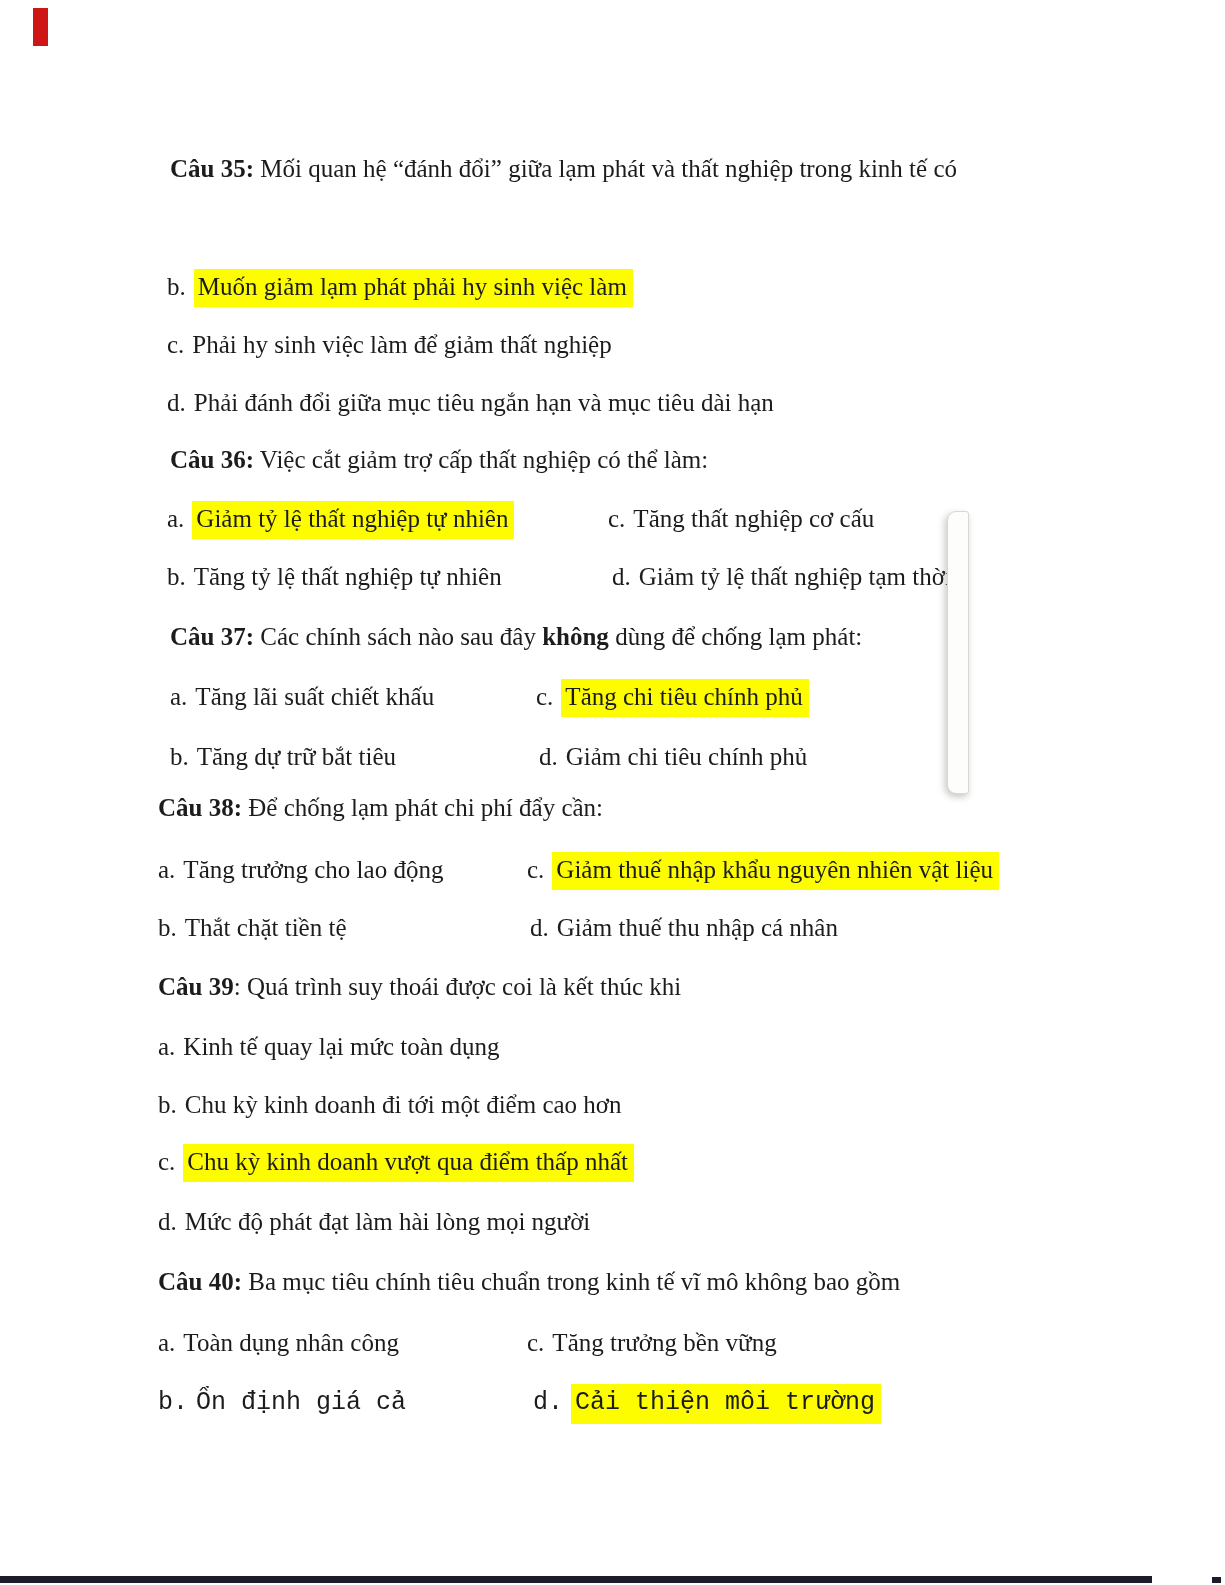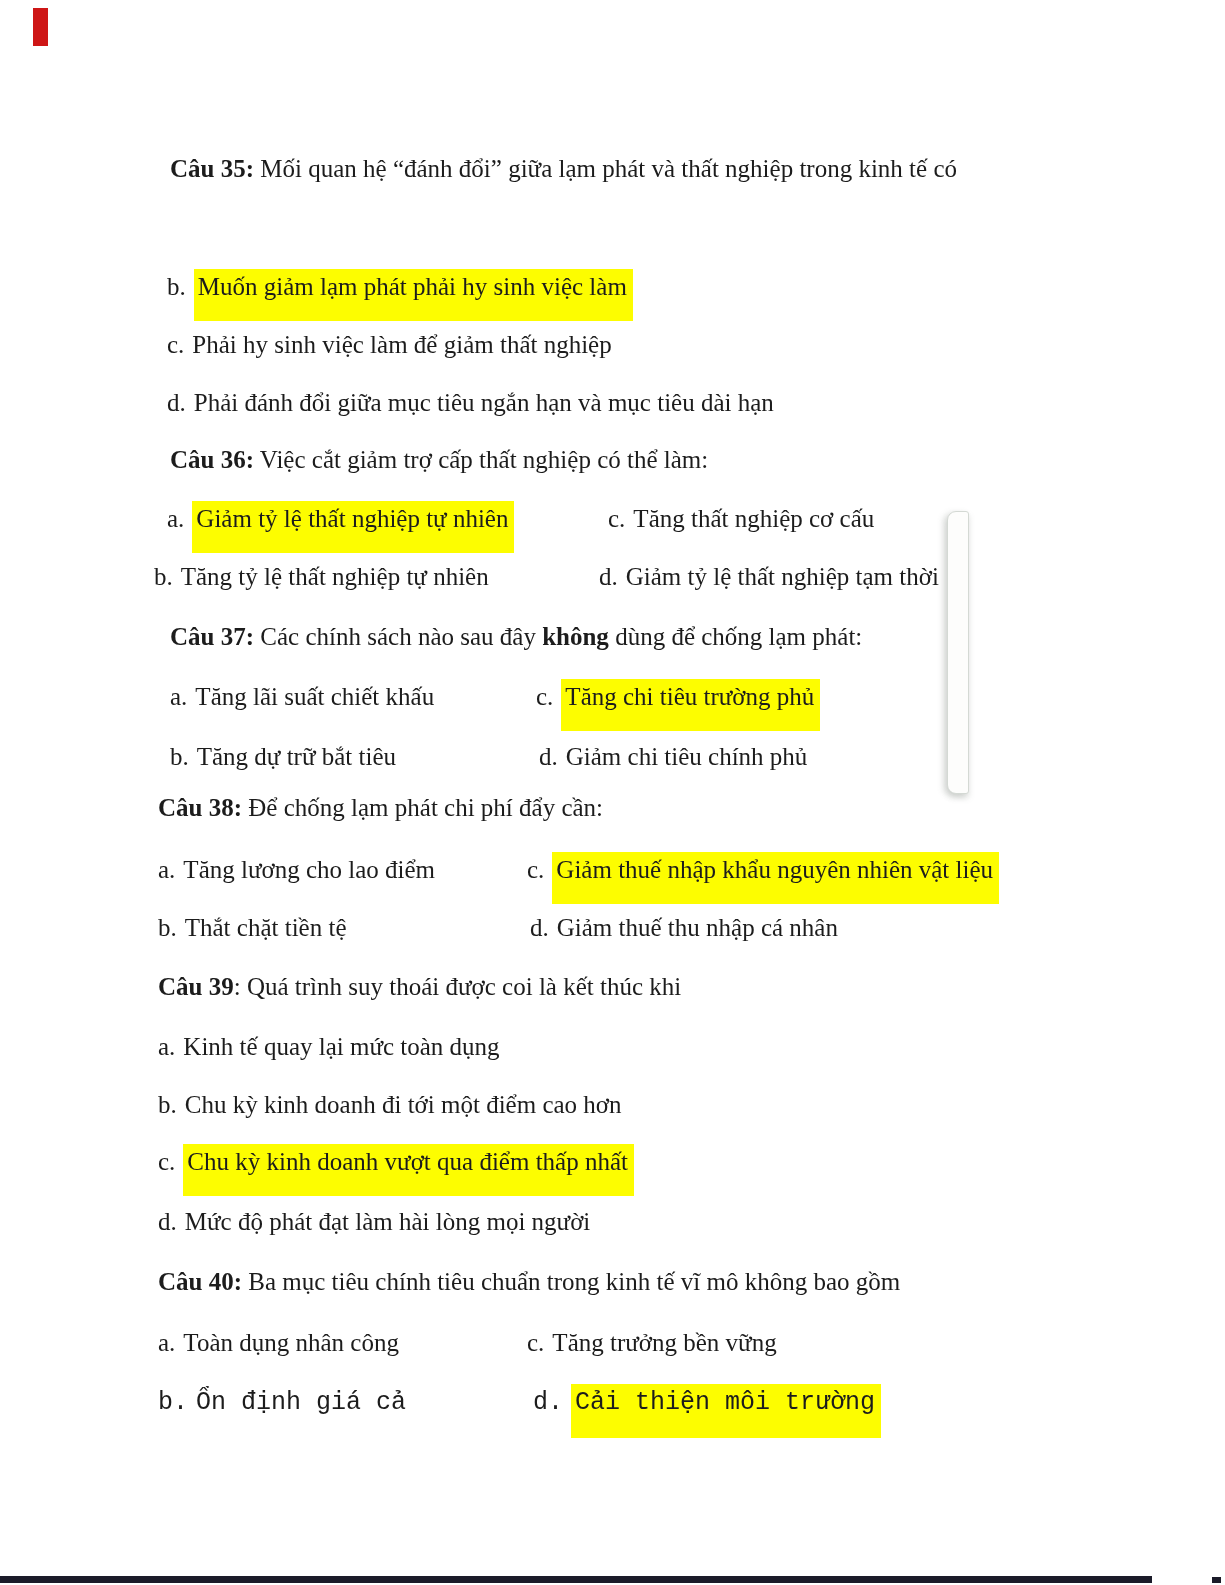--- a/index.html
+++ b/index.html
@@ -8,32 +8,32 @@
     width:1225px;height:1585px;
     background:#ffffff;
     overflow:hidden;
     font-family:"Liberation Serif","DejaVu Serif",serif;
     font-size:25px;
     color:#1c1c1c;
   }
   .ln{position:absolute;white-space:nowrap;line-height:34px;}
   .b{font-weight:bold;}
   .lt{margin-right:8px;}
-  .hl{background:#fdfd00;padding:4px 6px 21px 4px;}
+  .hl{background:#fdfd00;padding:4px 6px 7px 4px;}
   .col2{position:absolute;top:0;white-space:nowrap;}
 
   
   .p35t{top:152px;left:170px;max-width:792px;overflow:hidden;}
   .p35a{top:213px;left:167px;}
   .p35b{top:270px;left:167px;}
   .p35c{top:328px;left:167px;}
   .p35d{top:386px;left:167px;}
   .p36t{top:443px;left:170px;}
   .p36r1{top:502px;left:167px;}
-  .p36r2{top:560px;left:154px;font-family:Liberation Serif, serif;}
+  .p36r2{top:560px;left:167px;font-family:Liberation Serif, serif;}
   .p36r1 .col2{left:441px;}
   .p36r2 .col2{left:445px;}
   .p37t{top:620px;left:170px;}
   .p37r1{top:680px;left:170px;}
   .p37r2{top:740px;left:170px;}
   .p37r1 .col2{left:366px;}
   .p37r2 .col2{left:369px;}
   .p38t{top:791px;left:158px;}
   .p38r1{top:853px;left:158px;}
   .p38r2{top:911px;left:158px;}
@@ -96,32 +96,32 @@
 
   <div class="ln p36r2">
     <span><span class="lt">b.</span><span>Tăng tỷ lệ thất nghiệp tự nhiên</span></span>
     <span class="col2"><span class="lt">d.</span><span>Giảm tỷ lệ thất nghiệp tạm thời</span></span>
   </div>
 
   <div class="ln p37t"><span class="b">Câu 37:</span><span> Các chính sách nào sau đây </span><span class="b">không</span><span> dùng để chống lạm phát:</span></div>
 
   <div class="ln p37r1">
     <span><span class="lt">a.</span><span>Tăng lãi suất chiết khấu</span></span>
-    <span class="col2"><span class="lt">c.</span><span class="hl">Tăng chi tiêu trường phủ</span></span>
+    <span class="col2"><span class="lt">c.</span><span class="hl">Tăng chi tiêu chính phủ</span></span>
   </div>
 
   <div class="ln p37r2">
     <span><span class="lt">b.</span><span>Tăng dự trữ bắt tiêu</span></span>
     <span class="col2"><span class="lt">d.</span><span>Giảm chi tiêu chính phủ</span></span>
   </div>
 
   <div class="ln p38t"><span class="b">Câu 38:</span><span> Để chống lạm phát chi phí đẩy cần:</span><span class="b"></span><span></span></div>
 
   <div class="ln p38r1">
-    <span><span class="lt">a.</span><span>Tăng lương cho lao điểm</span></span>
+    <span><span class="lt">a.</span><span>Tăng trưởng cho lao động</span></span>
     <span class="col2"><span class="lt">c.</span><span class="hl">Giảm thuế nhập khẩu nguyên nhiên vật liệu</span></span>
   </div>
 
   <div class="ln p38r2">
     <span><span class="lt">b.</span><span>Thắt chặt tiền tệ</span></span>
     <span class="col2"><span class="lt">d.</span><span>Giảm thuế thu nhập cá nhân</span></span>
   </div>
 
   <div class="ln p39t"><span class="b">Câu 39</span><span>: Quá trình suy thoái được coi là kết thúc khi</span><span class="b"></span><span></span></div>
 

